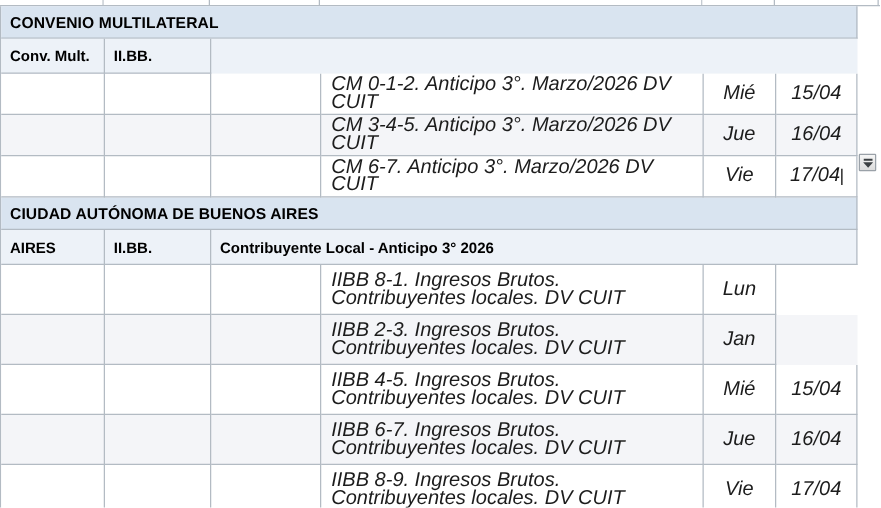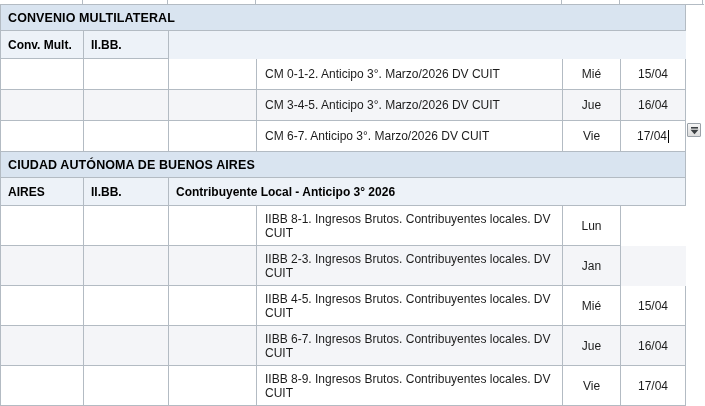--- a/index.html
+++ b/index.html
@@ -24,21 +24,21 @@
   .header-row{display:grid; grid-template-columns:83px 85px 88px 306px 58px 65px;
     background:var(--colhdr-bg);}
   .header-row .cell{border-right:1px solid var(--border); border-bottom:1px solid var(--border);
     min-height:28px; display:flex; align-items:center; padding:2px 7px;
     font-weight:bold; font-size:12px; color:#000;}
   .header-row .span-cell{grid-column:3/7;}
   
   .row{display:grid; grid-template-columns:83px 85px 88px 306px 58px 65px; background:var(--row-bg);}
   .rows .row:nth-child(even){background:var(--stripe-bg);}
   .row .cell{border-right:1px solid var(--border); border-bottom:1px solid var(--border);
-    display:flex; align-items:center; padding:2px 8px; font-size:12px; line-height:14px;}
+    display:flex; align-items:center; padding:2px 8px; font-size:16px; line-height:14px;font-style:italic;}
   .sec-0 .row .cell{min-height:31px;}
   .sec-1 .row .cell{min-height:40px;}
   .row .day-cell, .row .date-cell{justify-content:center; padding:2px 3px;}
   .caret{display:none; width:1px; height:13px; background:var(--caret); margin-left:1px;}
   .caret.on{display:inline-block;}
   
   .dd-btn{position:absolute; left:687px; top:123px; width:14px; height:14px;
     background:linear-gradient(#f6f6f6,#dcdcdc); border:1px solid #9aa1a8; border-radius:1px;
     display:flex; align-items:center; justify-content:center; padding:0; cursor:pointer;}
   .dd-btn svg{display:block;}

